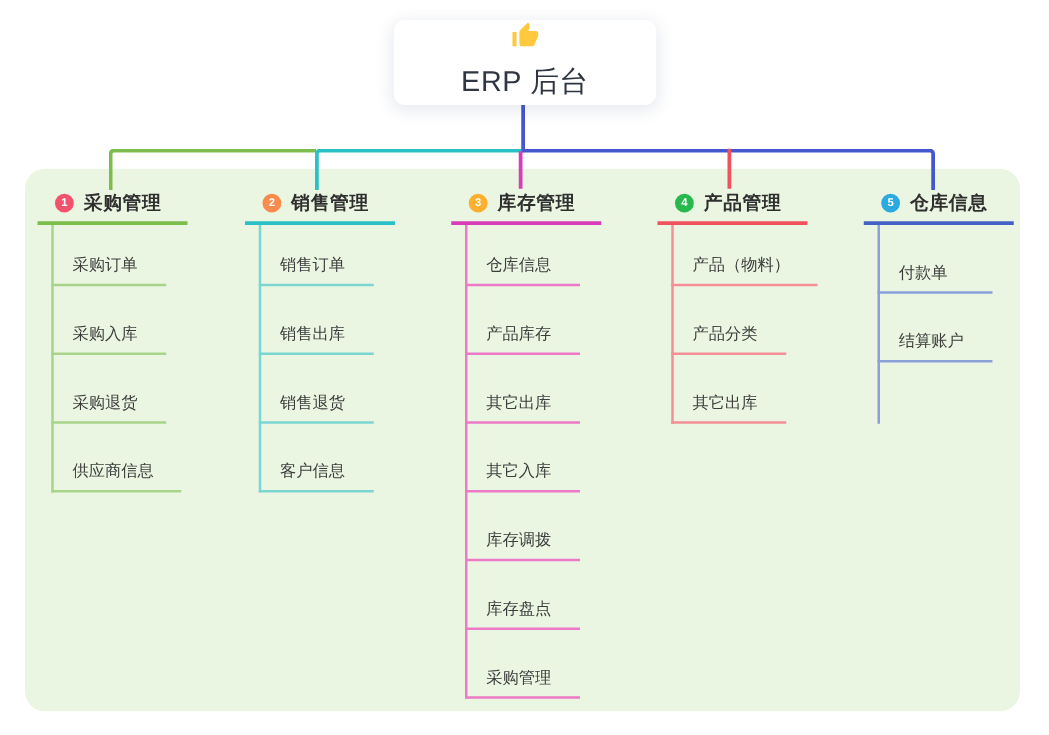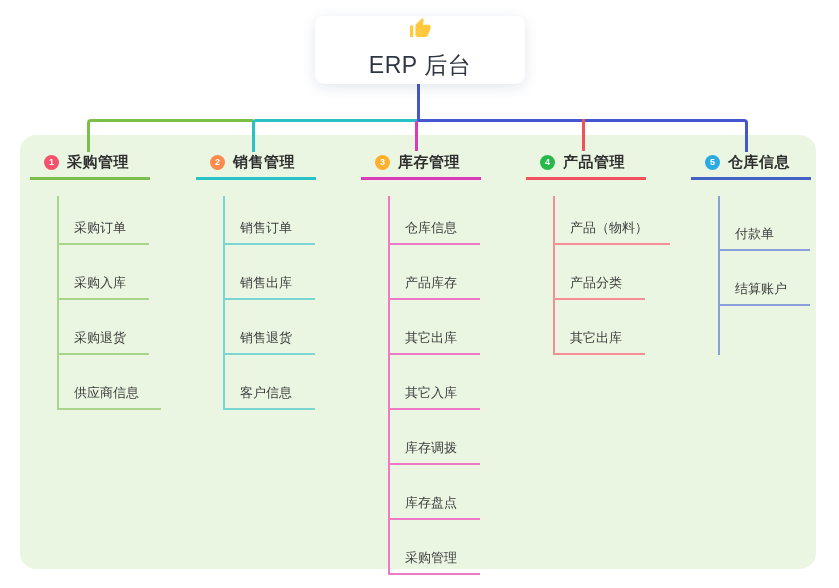--- a/index.html
+++ b/index.html
@@ -46,21 +46,21 @@
     cursor:default;
   }
   .badge{
     width:15px;height:15px;border-radius:50%;
     background:var(--badge);color:#ffffff;
     font-size:9px;font-weight:bold;line-height:15px;text-align:center;
     flex:0 0 auto;
   }
   .branch-title{font-size:15px;color:#2f2f2f;font-weight:700;white-space:nowrap;letter-spacing:0.5px;}
 
-  .children{position:relative;margin:16px;padding:0;list-style:none;}
+  .children{position:relative;margin:0;padding:0;list-style:none;}
   .trunk{position:absolute;left:11px;top:0;width:2px;background:var(--soft);}
   .child{
     box-sizing:border-box;
     margin-left:11px;height:55px;
     display:flex;align-items:flex-end;
     padding:0 22px 6px 17px;
     width:fit-content;min-width:92px;
     border-bottom:2px solid var(--soft);
     font-size:13px;color:#3d3d3d;white-space:nowrap;
   }

